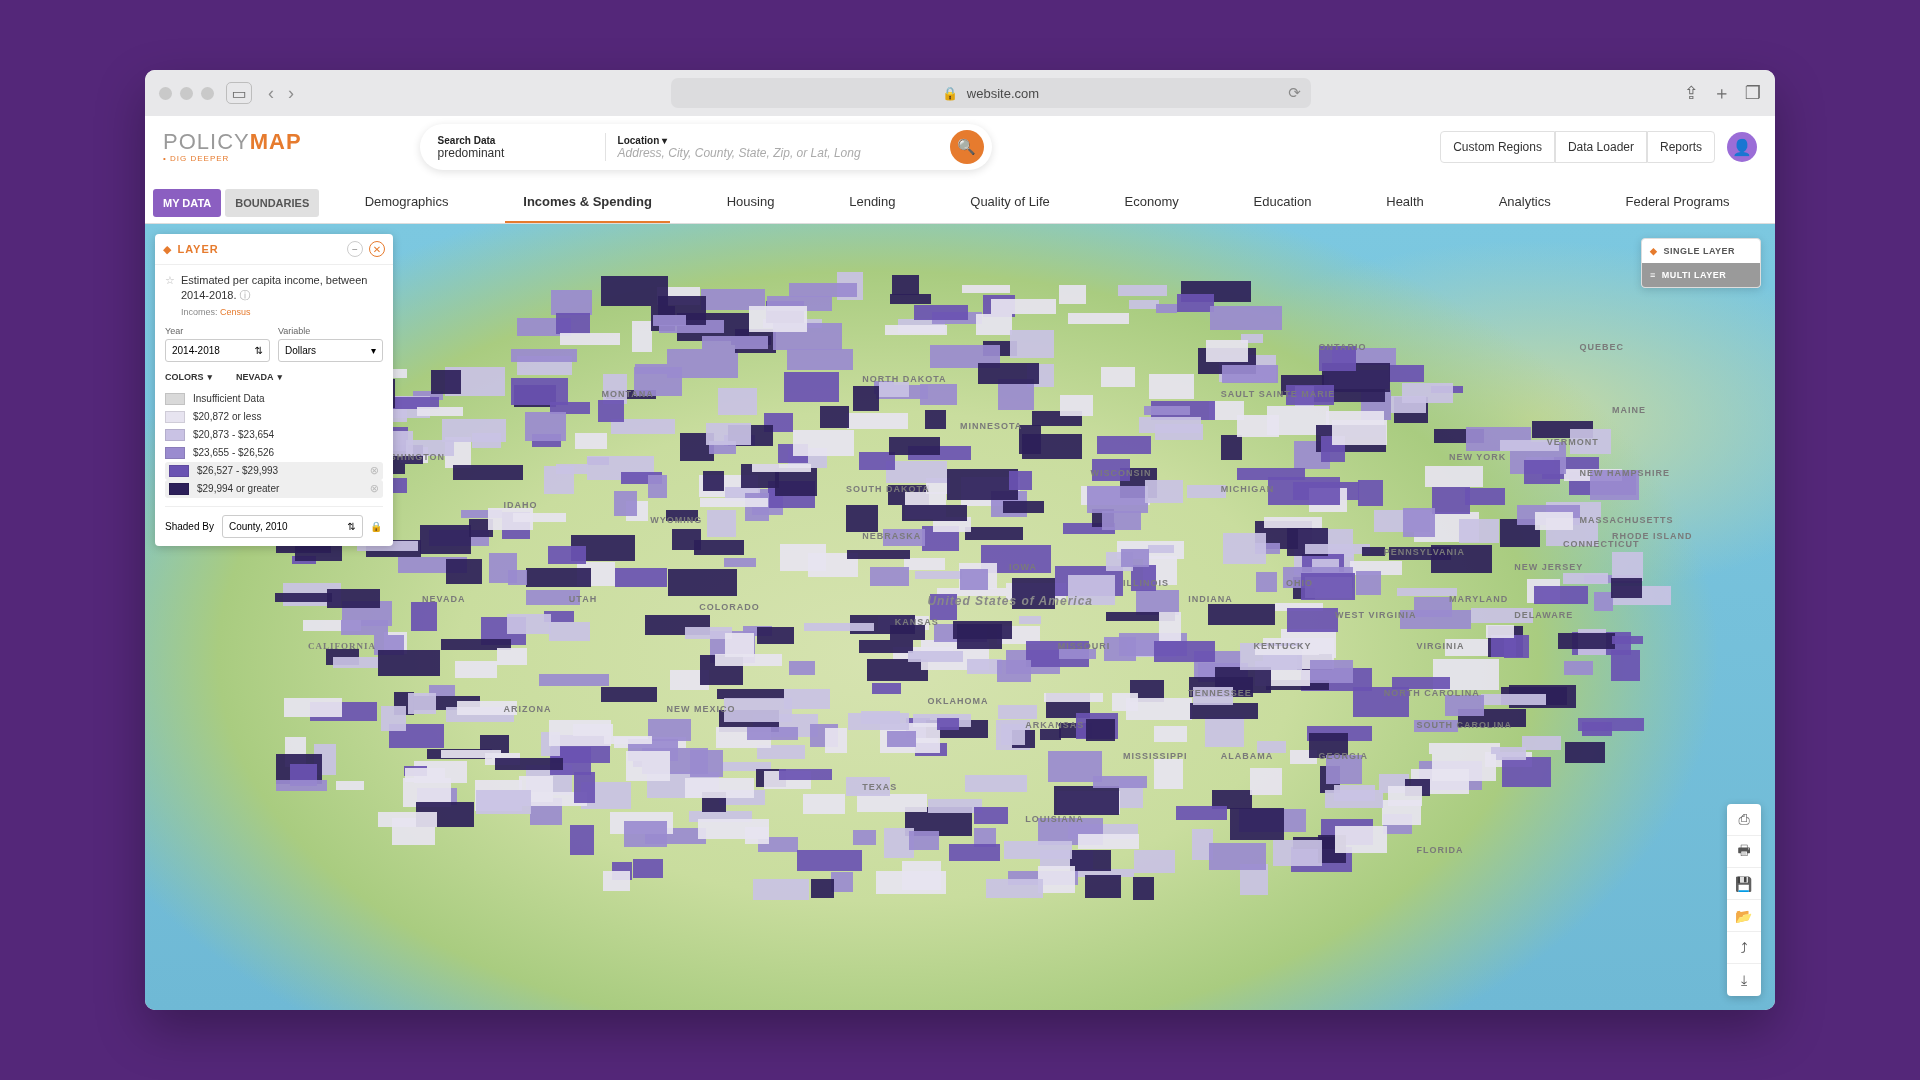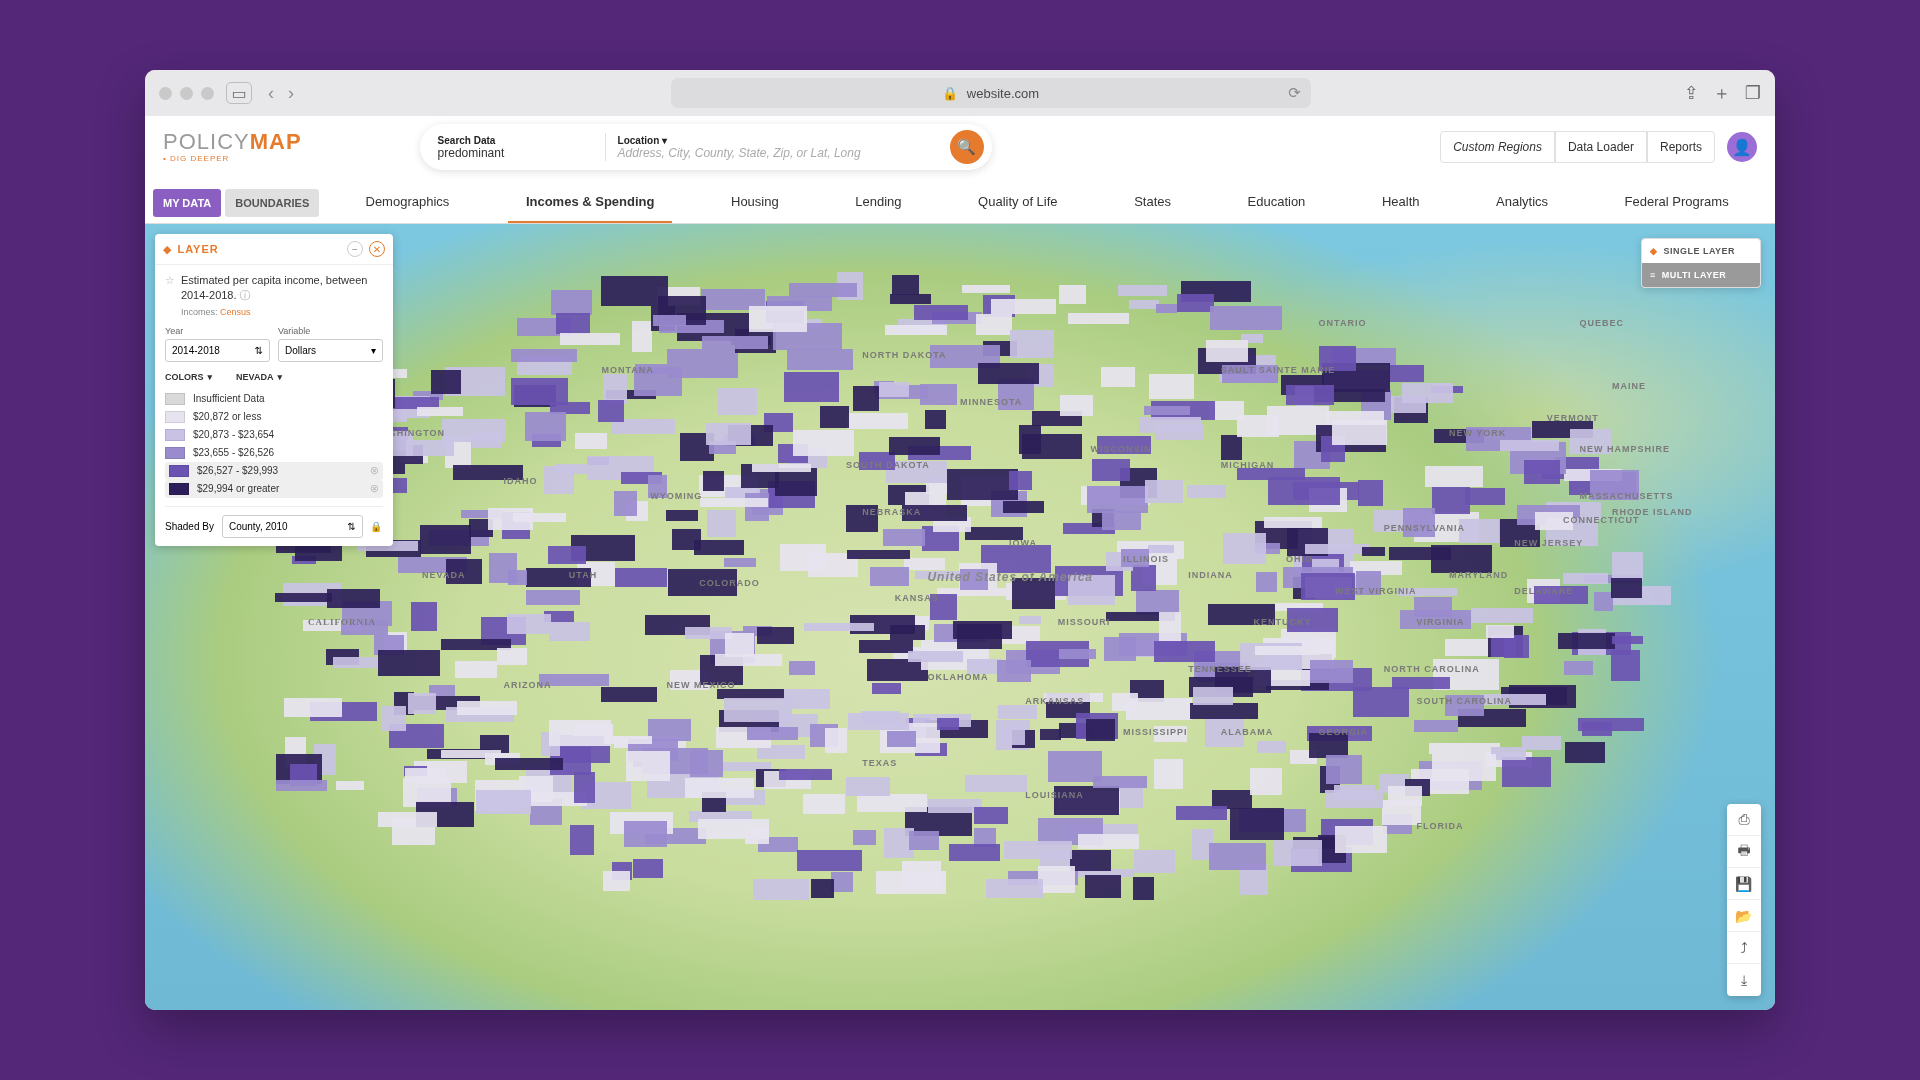--- a/index.html
+++ b/index.html
@@ -27,40 +27,40 @@
 .search-cluster { display:flex; align-items:center; background:#fff; border-radius: 30px; box-shadow: 0 2px 8px rgba(0,0,0,.12); padding: 6px 8px 6px 18px; gap:12px; margin-left:100px; }
 .search-seg { display:flex; flex-direction:column; gap:0; min-width:120px; }
 .seg-label { font-size:10px; font-weight:700; color:#222; }
 .seg-input { font-size:12px; border:none; outline:none; color:#333; background:transparent; }
 .seg-placeholder { font-size:12px; color:#aaa; font-style:italic; }
 .seg-divider { width:1px; height:28px; background:#e2e2e2; }
 .search-btn { width:34px; height:34px; border-radius:50%; background:#e67b2e; display:flex; align-items:center; justify-content:center; color:#fff; font-size:15px; }
 
 .header-actions { margin-left:auto; display:flex; gap:0; align-items:center; }
 .hbtn { padding:8px 12px; border:1px solid #e0e0e0; font-size:12px; color:#333; background:#fff; }
-.hbtn:first-child{ border-radius:4px 0 0 4px;font-style:italic; }
+.hbtn:first-child{ border-radius:4px 0 0 4px; }
 .hbtn:nth-child(3){ border-radius:0 4px 4px 0; }
 .avatar { width:30px; height:30px; border-radius:50%; background:#9b6dd7; margin-left:12px; display:flex; align-items:center; justify-content:center; color:#fff; }
 
 .nav-tabs { background:#fff; display:flex; align-items:center; border-bottom:1px solid #ddd; padding:0 8px; gap:0; }
 .pill-tab { padding:8px 10px; font-size:11px; font-weight:700; border-radius:3px; }
 .pill-tab.active { background:#8b5fc1; color:#fff; margin:4px 4px 4px 0;}
 .pill-tab.inactive { background:#e0e0e0; color:#555; margin:4px 8px 4px 0;}
 .nav-item { padding:12px 18px; font-size:13px; color:#333; cursor:pointer; border-bottom:2px solid transparent; }
 .nav-item.sel { border-bottom:2px solid #e67b2e; font-weight:600; }
 .nav-spacer{ flex:1; display:flex; justify-content:space-around; }
 
 .map-stage { position:relative; flex:1; background: linear-gradient(180deg,#7cc8e0 0%,#6fb9d5 100%); overflow:hidden; }
 .land { position:absolute; inset:0; background:
   radial-gradient(ellipse 1200px 700px at 45% 55%, #d6e3b0 0%, #c9dd9e 35%, #a9cc80 55%, transparent 70%),
   radial-gradient(ellipse 600px 300px at 85% 25%, #c8daa0 0%, transparent 60%);
 }
 .choropleth{ position:absolute; inset:0; }
 .blk{ position:absolute; }
-.state-label{ position:absolute; font-size:9px; letter-spacing:1px; color:#7a7a7a; text-transform:uppercase; font-weight:600; }
+.state-label{ position:absolute; font-size:9px; letter-spacing:1px; color:#7a7a7a; text-transform:uppercase; font-weight:600;margin-top:24px; }
 
 .layer-panel { position:absolute; top:10px; left:10px; width:238px; background:#fff; border-radius:4px; box-shadow:0 2px 10px rgba(0,0,0,.2); font-size:11px; }
 .layer-head { display:flex; align-items:center; padding:7px 8px; border-bottom:1px solid #eee; gap:6px; }
 .layer-head .title{ color:#e67b2e; font-weight:800; letter-spacing:1px; font-size:11px; }
 .layer-head .spacer{ flex:1; }
 .layer-head .icon-btn{ width:16px; height:16px; border:1px solid #ccc; border-radius:50%; display:flex; align-items:center; justify-content:center; font-size:10px; color:#888; }
 .layer-head .close{ border-color:#e67b2e; color:#e67b2e; }
 .panel-body { padding:8px 10px; }
 .desc-row{ display:flex; gap:6px; align-items:flex-start; font-size:11px; color:#333; line-height:1.35; }
 .desc-row .star{ color:#bbb; }
@@ -150,21 +150,21 @@
 
   <div class="nav-tabs">
     <div class="pill-tab active">MY DATA</div>
     <div class="pill-tab inactive">BOUNDARIES</div>
     <div class="nav-spacer">
       <div class="nav-item">Demographics</div>
       <div class="nav-item sel">Incomes &amp; Spending</div>
       <div class="nav-item">Housing</div>
       <div class="nav-item">Lending</div>
       <div class="nav-item">Quality of Life</div>
-      <div class="nav-item">States</div>
+      <div class="nav-item">Economy</div>
       <div class="nav-item">Education</div>
       <div class="nav-item">Health</div>
       <div class="nav-item">Analytics</div>
       <div class="nav-item">Federal Programs</div>
     </div>
   </div>
 
   <div class="map-stage">
     <div class="land"></div>
     <div class="choropleth" id="choropleth">

